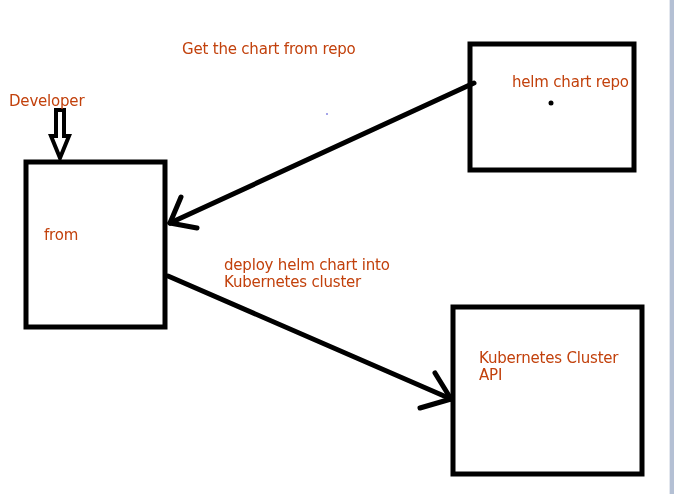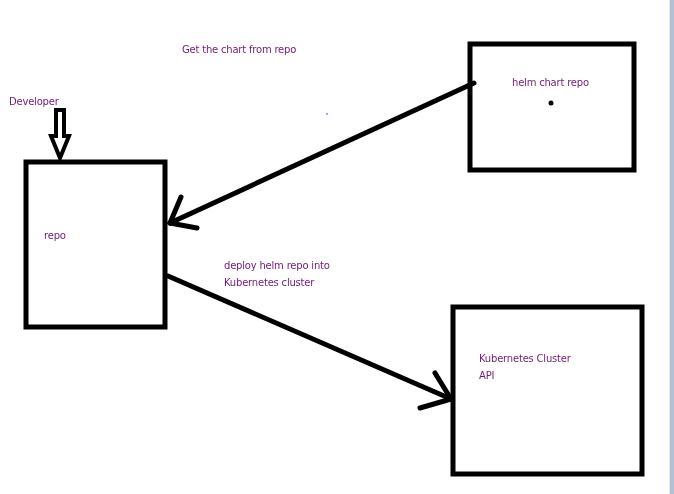--- a/index.html
+++ b/index.html
@@ -6,21 +6,21 @@
     body {
       width: 674px; height: 494px; position: relative; overflow: hidden;
       background: #ffffff;
       font-family: "DejaVu Sans", sans-serif;
     }
     .canvas { position: absolute; left: 0; top: 0; width: 670px; height: 494px; background: #fff; }
     .edge-strip { position: absolute; left: 670px; top: 0; width: 4px; height: 494px; background: #b4c0d4; }
     .edge-line { position: absolute; left: 669px; top: 0; width: 1px; height: 494px; background: #e4e8ef; }
     svg.drawing { position: absolute; left: 0; top: 0; }
     .label {
-      position: absolute; font-size: 10px; color: #701a75; line-height: 17px; white-space: nowrap;
+      position: absolute; font-size: 15px; color: #c2410c; line-height: 17px; white-space: nowrap;
       font-family: "DejaVu Sans", sans-serif; letter-spacing: -0.2px;
     }
   </style>
 </head>
 <body>
 
 <div class="canvas"></div>
 <div class="edge-line"></div>
 <div class="edge-strip"></div>
 
@@ -47,17 +47,17 @@
   <g>
     <line x1="168" y1="276" x2="451" y2="399" stroke="#000" stroke-width="5" stroke-linecap="round"></line>
     <line x1="451" y1="399" x2="435" y2="373" stroke="#000" stroke-width="5" stroke-linecap="round"></line>
     <line x1="451" y1="399" x2="420" y2="408" stroke="#000" stroke-width="5" stroke-linecap="round"></line>
   </g>
 </svg>
 
 <div class="label" style="left:9px; top:93px;">Developer</div>
 <div class="label" style="left:182px; top:41px;">Get the chart from repo</div>
 <div class="label" style="left:512px; top:74px;text-align:center;">helm chart repo</div>
-<div class="label" style="left:44px; top:227px;">repo</div>
-<div class="label" style="left:224px; top:257px;">deploy helm repo into</div>
+<div class="label" style="left:44px; top:227px;">from</div>
+<div class="label" style="left:224px; top:257px;">deploy helm chart into</div>
 <div class="label" style="left:224px; top:274px;">Kubernetes cluster</div>
 <div class="label" style="left:479px; top:350px;">Kubernetes Cluster</div>
 <div class="label" style="left:479px; top:367px;">API</div>
 
 </body></html>

